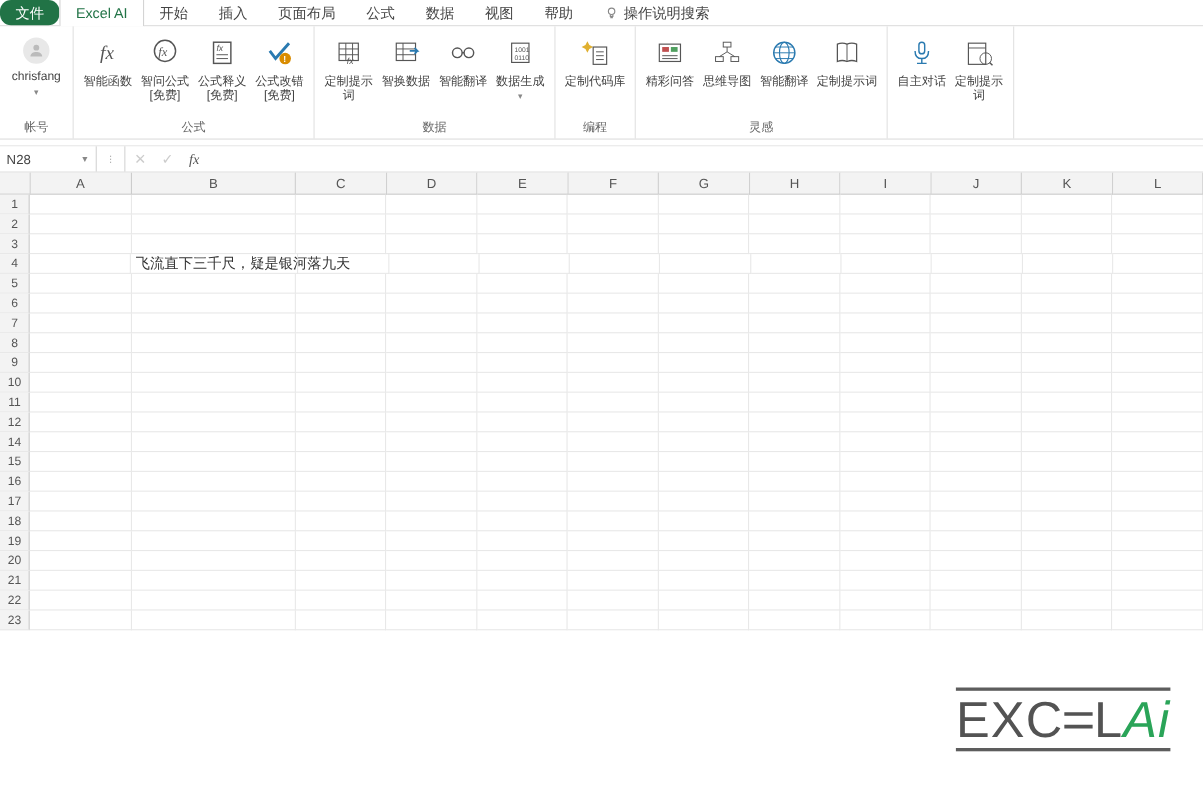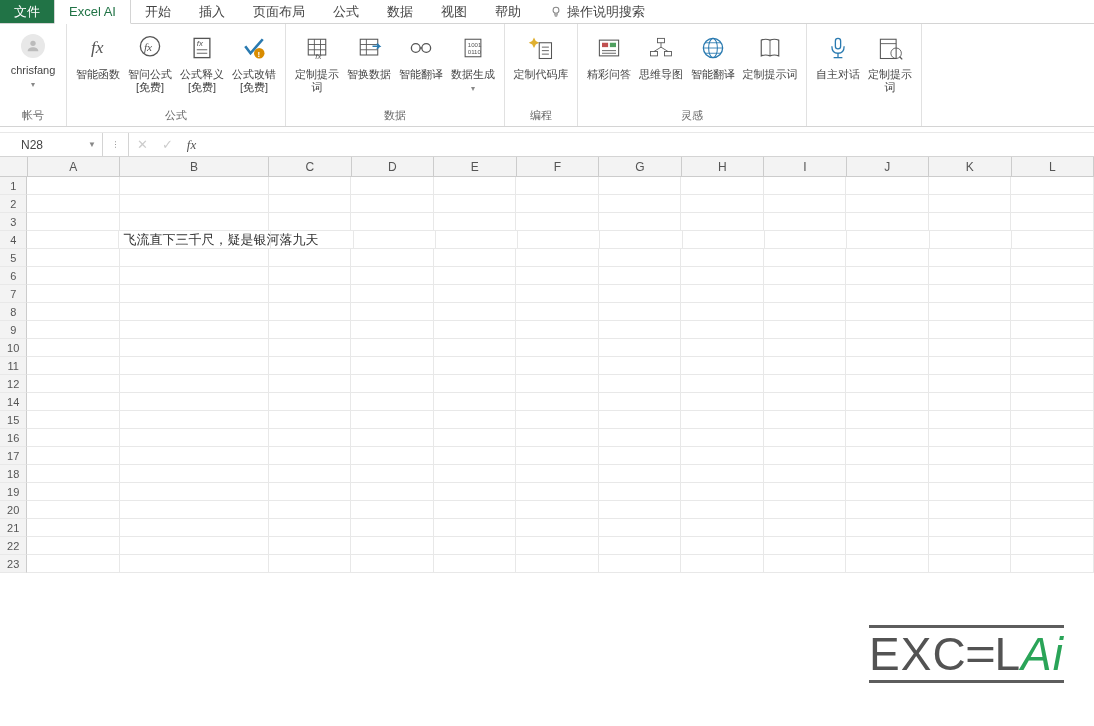--- a/index.html
+++ b/index.html
@@ -1,39 +1,39 @@
 <!DOCTYPE html>
 <html><head>
   <meta charset="utf-8">
   <style>
     * { box-sizing: border-box; margin: 0; padding: 0; }
     body { font-family: "Microsoft YaHei", "Segoe UI", sans-serif; font-size: 12px; background: #fff; width: 1094px; height: 726px; position: relative; overflow: hidden; }
     
     
     .tabs { display: flex; height: 24px; background: #fff; border-bottom: 1px solid #d4d4d4; }
     .tab { padding: 3px 14px; cursor: pointer; color: #444; font-size: 13px; display: flex; align-items: center; }
-    .tab.file { background: #217346; color: #fff; }
+    .tab.file { background: #217346; color: #fff; border-radius: 10px; }
     .tab.active { background: #fff; border-left: 1px solid #d4d4d4; border-right: 1px solid #d4d4d4; border-bottom: 1px solid #fff; margin-bottom: -1px; color: #217346; }
     .tab .bulb { margin-right: 4px; display: inline-flex; }
     
     
     .ribbon { display: flex; height: 103px; border-bottom: 1px solid #d4d4d4; background: #fff; }
     .ribbon-group { display: flex; flex-direction: column; border-right: 1px solid #e1e1e1; }
     .ribbon-group-items { display: flex; flex: 1; padding: 4px 6px 0; gap: 2px; }
     .ribbon-group-label { text-align: center; font-size: 11px; color: #666; padding: 2px 0 3px; }
     .ribbon-btn { display: flex; flex-direction: column; align-items: center; justify-content: flex-start; width: 50px; cursor: pointer; padding: 2px 1px; text-align: center; }
     .ribbon-btn .icon { width: 32px; height: 32px; margin: 2px 0 4px; display: flex; align-items: center; justify-content: center; }
     .ribbon-btn .lbl { font-size: 11px; line-height: 13px; color: #444; white-space: pre-line; }
     .avatar-circle { width: 24px; height: 24px; border-radius: 50%; background: #e8e8e8; display: flex; align-items: center; justify-content: center; margin: 4px 0; }
     .account-btn { width: 54px; }
     .account-btn .lbl { margin-top: 2px; }
     .chev { font-size: 8px; color: #888; }
     
     
-    .formula-bar { display: flex; height: 24px; border-bottom: 1px solid #d4d4d4; align-items: stretch; padding-left: 15px; }
+    .formula-bar { display: flex; height: 24px; border-bottom: 1px solid #d4d4d4; align-items: stretch; }
     .name-box { width: 88px; border-right: 1px solid #d4d4d4; display: flex; align-items: center; padding: 0 6px; font-size: 12px; color: #444; justify-content: space-between; }
     .name-box .dd { font-size: 8px; color: #888; }
     .fx-controls { width: 26px; border-right: 1px solid #d4d4d4; display: flex; align-items: center; justify-content: center; gap: 3px; }
     .fx-icons { display: flex; align-items: center; padding: 0 8px; gap: 14px; color: #aaa; font-size: 13px; }
     .fx-input { flex: 1; padding: 0 6px; display: flex; align-items: center; font-size: 12px; }
     
     
     .spacer { height: 6px; background: #fff; border-bottom: 1px solid #e8e8e8;}
     
     

